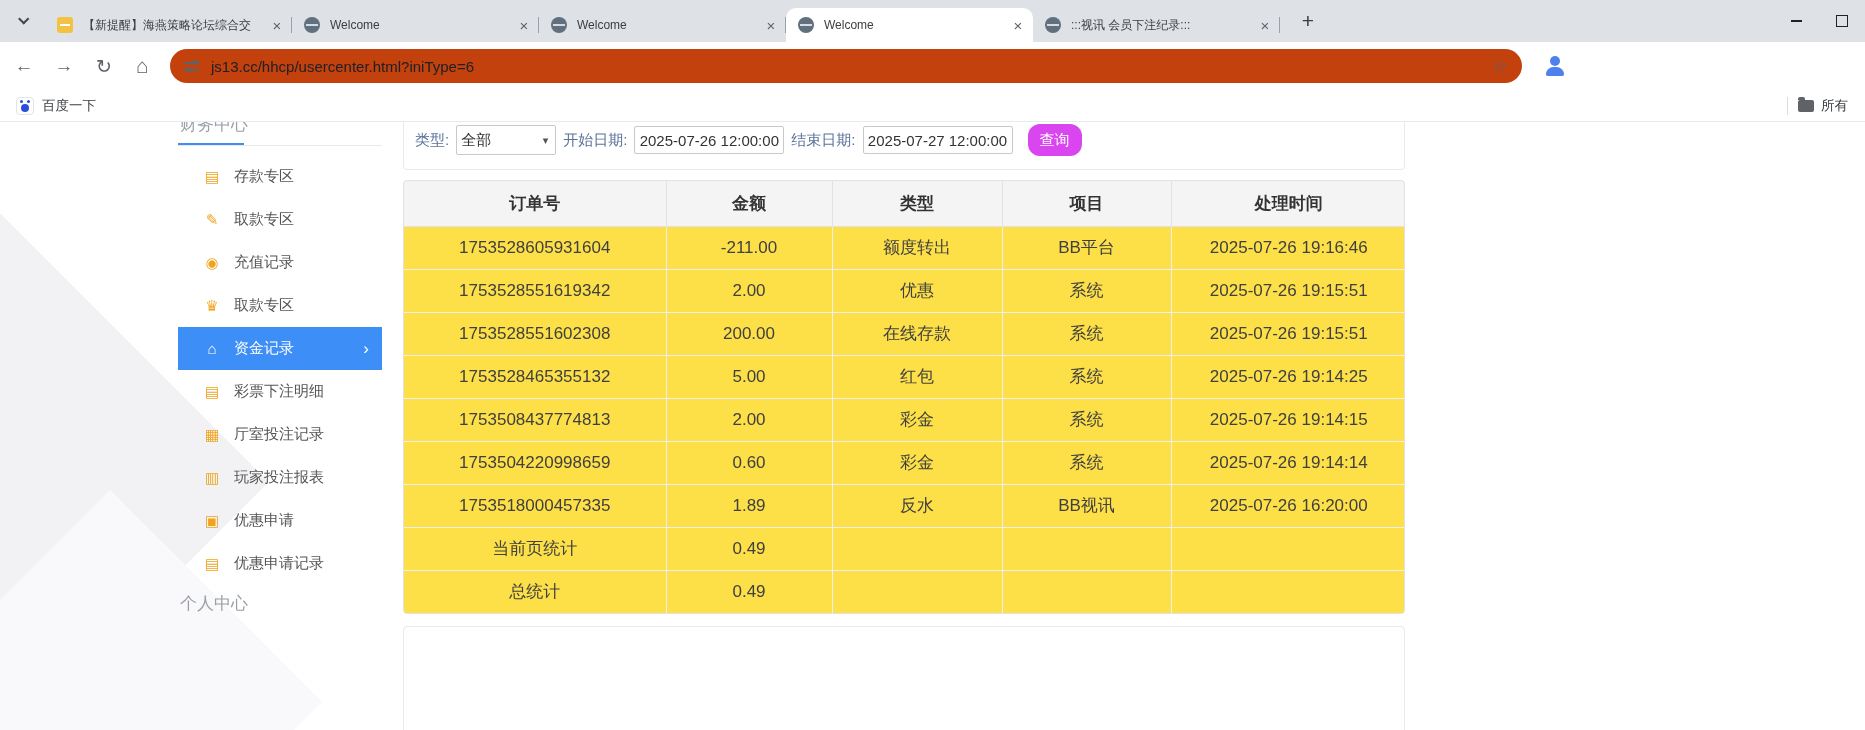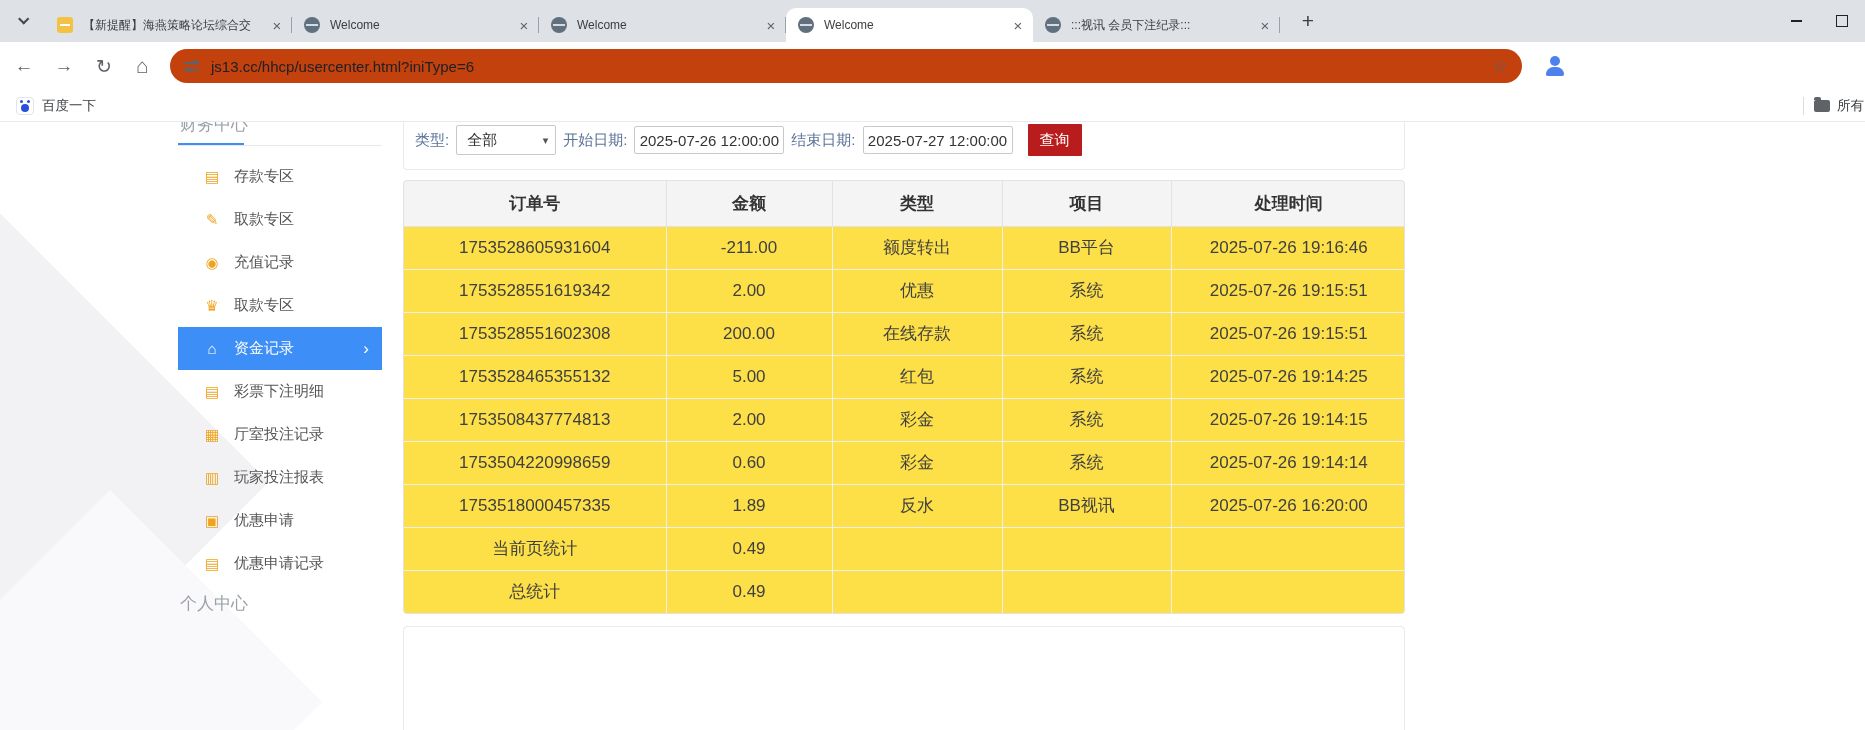--- a/index.html
+++ b/index.html
@@ -60,21 +60,21 @@
   
   #bookmarks { position:absolute; left:0; top:90px; width:100%; height:32px; background:#fff;
     border-bottom:1px solid #e8eaed; z-index:20; }
   .bm-item { position:absolute; left:10px; top:3px; height:26px; display:flex; align-items:center; gap:8px;
     padding:0 6px; border-radius:13px; cursor:pointer;justify-content:space-between; }
   .baidu-icon { width:18px; height:18px; border-radius:4px; background:#fff; border:1px solid #e3e3e3; position:relative; }
   .baidu-icon::before { content:""; position:absolute; left:4px; top:6px; width:8px; height:8px; border-radius:50%; background:#2b4fd8; }
   .baidu-icon::after { content:""; position:absolute; left:3px; top:2px; width:3px; height:3px; border-radius:50%; background:#2b4fd8;
     box-shadow:7px 0 0 #2b4fd8; }
   .bm-label { font-size:13.5px; color:#3c4043; }
-  .bm-right { position:absolute; right:0; top:0; height:32px; display:flex; align-items:center; }
+  .bm-right { position:absolute; right:16px; top:0; height:32px; display:flex; align-items:center; }
   .bm-divider { width:1px; height:18px; background:#dadce0; margin-right:10px; }
   .folder-icon { width:16px; height:12px; background:#5f6368; border-radius:2px; position:relative; margin-right:7px; cursor:pointer; }
   .folder-icon::before { content:""; position:absolute; left:0; top:-3px; width:7px; height:3px; background:#5f6368; border-radius:2px 2px 0 0; }
   .bm-right-label { font-size:13.5px; color:#3c4043; width:28px; overflow:hidden; white-space:nowrap; cursor:pointer; }
 
   
   #content { position:absolute; left:0; top:122px; width:100%; height:608px; overflow:hidden; background:#fff; z-index:1; }
   .tri { position:absolute; transform:rotate(45deg); }
   #tri1 { left:-190px; top:170px; width:380px; height:380px; background:#f2f2f4; }
   #tri2 { left:-40px; top:430px; width:300px; height:300px; background:#f9f9fb; }
@@ -95,26 +95,26 @@
   .side-item.active .arrow::before { content:"›"; }
   .side-foot { position:absolute; left:2px; top:470px; font-size:17px; color:#9aa0a6; cursor:pointer; }
 
   
   #main { position:absolute; left:403px; top:0; width:1002px; }
   #filter-box { position:absolute; left:0; top:-16px; width:1002px; height:64px; border:1px solid #e9e9e9;
     border-radius:4px; background:#fff; }
   #filter-row { position:absolute; left:11px; bottom:13px; display:flex; align-items:center; gap:7px; }
   .f-label { font-size:15px; color:#5b7399; }
   .f-select { width:100px; height:30px; border:1px solid #c9c9c9; border-radius:2px; background:#fff;
-    display:flex; align-items:center; padding:0 10px; font-size:15px; color:#333; position:relative; cursor:pointer; }
+    display:flex; align-items:center; padding:0 4px; font-size:15px; color:#333; position:relative; cursor:pointer; }
   .f-select .caret { position:absolute; right:7px; font-size:11px; color:#555; }
   .caret::before { content:"▾"; }
   .f-input { width:150px; height:28px; border:1px solid #c9c9c9; border-radius:2px; background:#fff;
     font-size:15px; color:#333; text-align:center; font-family:inherit; }
-  .f-btn { width:54px; height:32px; background:#b91c1c; color:#fff; border:none; border-radius:1px;
+  .f-btn { width:54px; height:32px; background:#d946ef; color:#fff; border:none; border-radius:12px;
     font-size:15px; margin-left:8px; font-family:inherit; cursor:pointer; }
 
   #table-wrap { position:absolute; left:0; top:58px; width:1002px; border:1px solid #e2e2e2; border-radius:4px;
     overflow:hidden; background:#fde047; }
   table { width:100%; border-collapse:collapse; table-layout:fixed; }
   th { height:45px; background:#f4f4f4; font-size:17px; font-weight:700; color:#333;
     border-right:1px solid #e2e2e2; border-bottom:1px solid #e2e2e2; text-align:center; }
   td { height:43px; font-size:17px; color:#404040; text-align:center;
     border-right:1px solid #efefef; border-bottom:1px solid #efefef; }
   th:last-child, td:last-child { border-right:none; }

